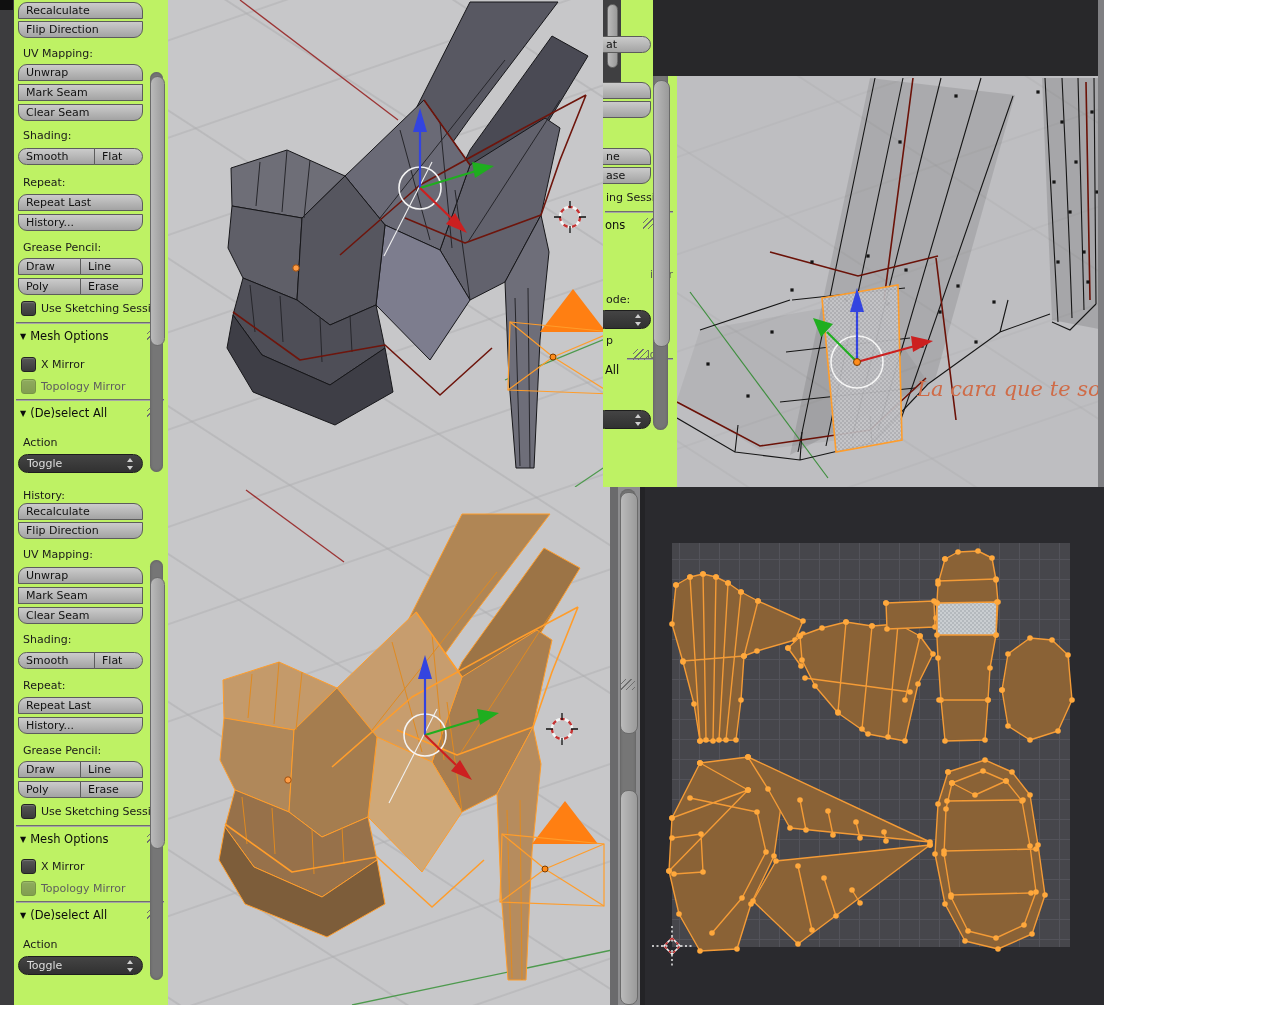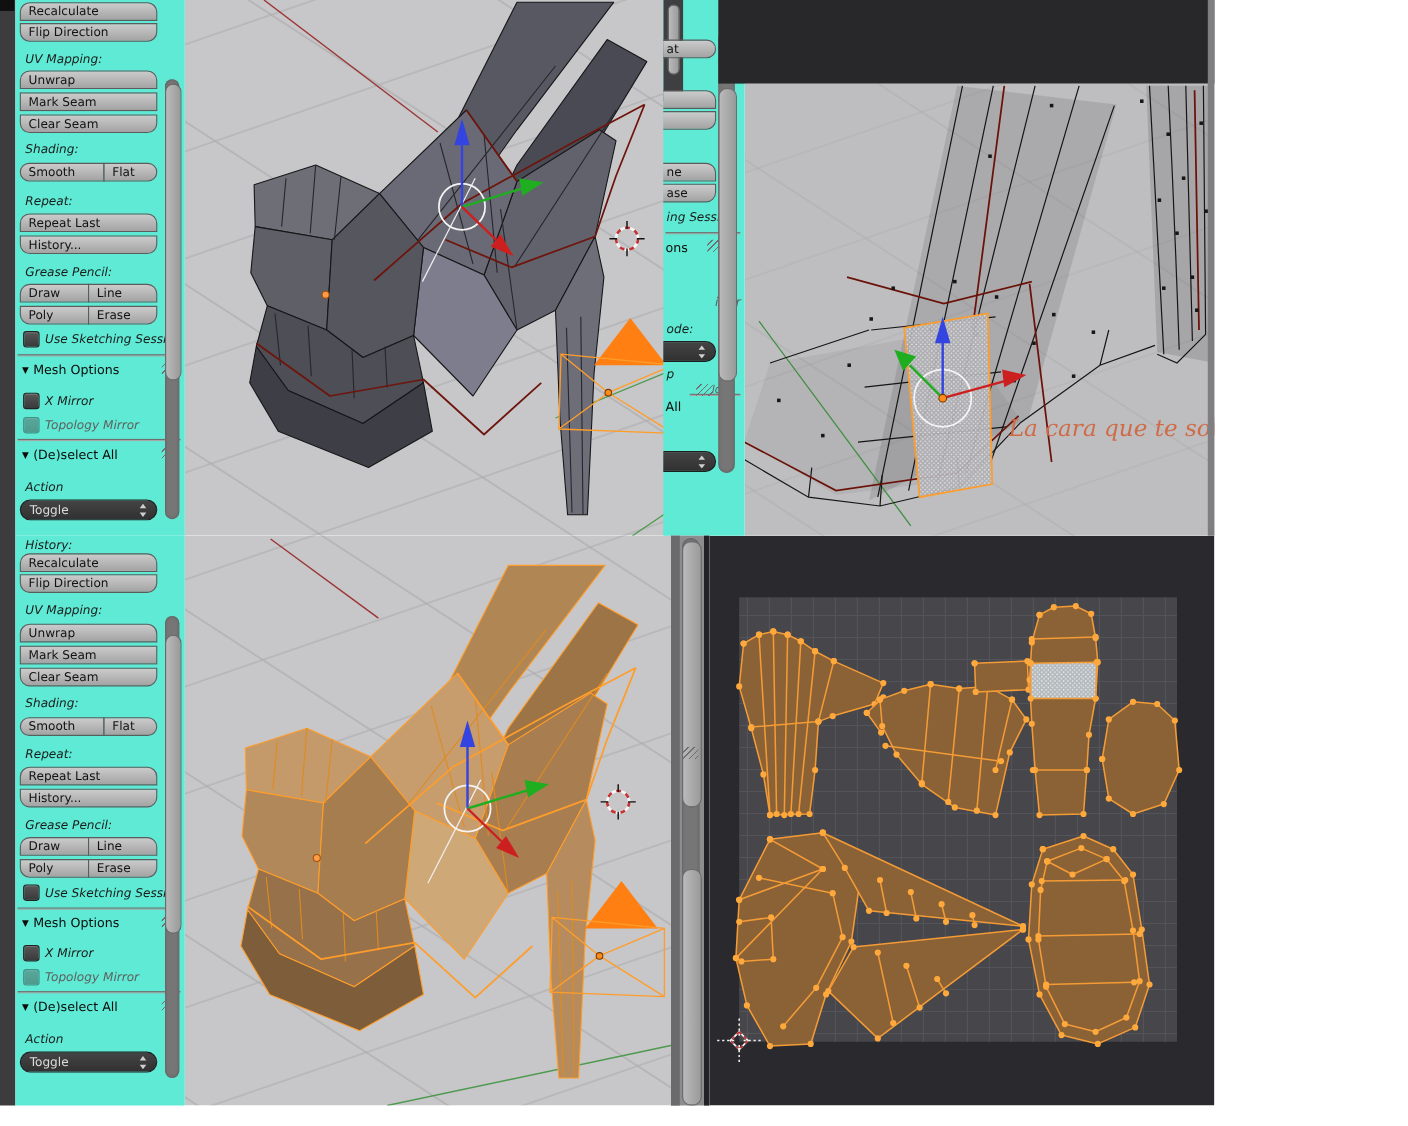--- a/index.html
+++ b/index.html
@@ -1,26 +1,26 @@
 <!DOCTYPE html>
 <html><head>
 <meta charset="utf-8">
 <style>
   html,body{margin:0;padding:0;background:#fff;}
   #page{position:relative;width:1280px;height:1024px;background:#ffffff;overflow:hidden;
         font-family:"DejaVu Sans","Liberation Sans",sans-serif;-webkit-font-smoothing:antialiased;}
   #scene{position:absolute;left:0;top:0;}
   
   .darkstrip{position:absolute;background:#3c3c3e;}
-  .panel{position:absolute;background:#5eead4;}
+  .panel{position:absolute;background:#bef264;}
   
   .b{position:absolute;height:17px;box-sizing:border-box;background:linear-gradient(#cbcbcb,#a3a3a3);
      border:1px solid #5c5c5c;border-radius:9px;font-size:11px;line-height:15px;padding:0 7px;
      color:#121212;text-align:left;white-space:nowrap;overflow:hidden;}
-  .lb{position:absolute;font-size:11px;color:#1a1a1a;white-space:nowrap;font-style:italic;}
+  .lb{position:absolute;font-size:11px;color:#1a1a1a;white-space:nowrap;}
   .lb.dim{color:#5f5f5f;}
   .hd{position:absolute;font-size:11.5px;color:#0c0c0c;white-space:nowrap;}
   .hd .tri{font-size:8px;vertical-align:1px;margin-right:4px;}
   .sep{position:absolute;left:2px;right:4px;height:0;border-top:1px solid #6e6e6e;box-shadow:0 1px 0 #a6a6a6;}
   .cb{position:absolute;width:13px;height:13px;border-radius:3px;background:linear-gradient(#565656,#3a3a3a);
       border:1px solid #232323;box-shadow:inset 0 1px 1px rgba(255,255,255,.18);}
   .cb.dis{opacity:.45;}
   .dd{position:absolute;height:19px;box-sizing:border-box;background:linear-gradient(#444444,#313131);
       border:1px solid #1e1e1e;border-radius:10px;color:#dcdcdc;font-size:11px;line-height:17px;padding:0 8px;}
   .arr{position:absolute;right:7px;top:3px;width:9px;height:12px;}

